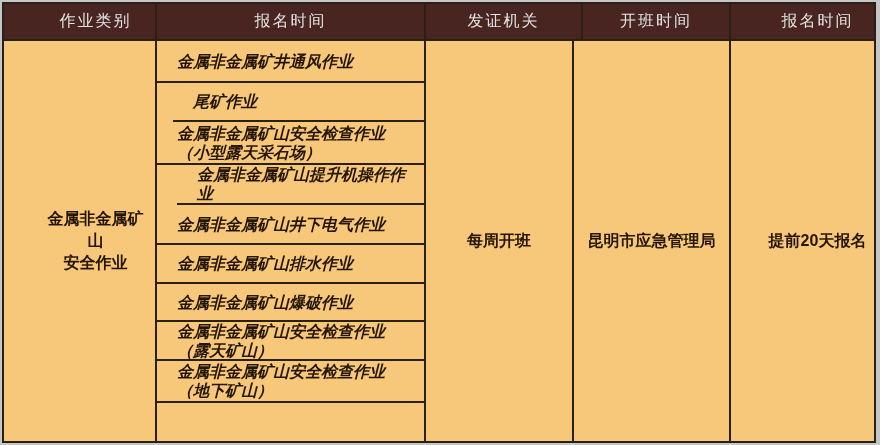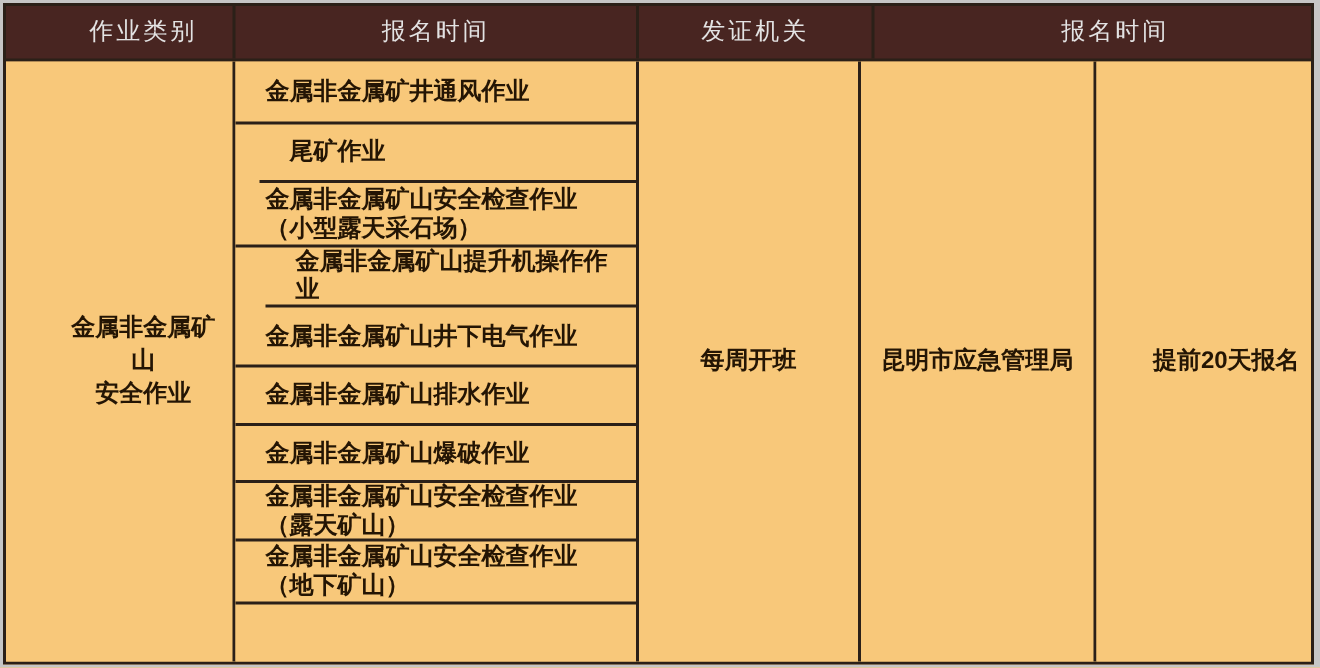--- a/index.html
+++ b/index.html
@@ -62,20 +62,21 @@
     padding:0 4px;
   }
   .item-cell{
     display:flex;align-items:center;
     padding-left:20px;padding-right:6px;
     font-size:16px;font-weight:bold;
     color:var(--body-text);
     white-space:pre-line;
     line-height:19px;
     border-bottom:2px solid var(--border);
+    font-style:italic;
   }
   .item-cell:nth-child(1){height:42px;flex:0 0 42px;}
   .item-cell:nth-child(2){height:39px;flex:0 0 39px;margin-left:16px;}
   .item-cell:nth-child(3){height:43px;flex:0 0 43px;}
   .item-cell:nth-child(4){height:40px;flex:0 0 40px;margin-left:20px;}
   .item-cell:nth-child(5){height:40px;flex:0 0 40px;}
   .item-cell:nth-child(6){height:39px;flex:0 0 39px;text-align:center;}
   .item-cell:nth-child(7){height:38px;flex:0 0 38px;}
   .item-cell:nth-child(8){height:39px;flex:0 0 39px;}
   .item-cell:nth-child(9){height:42px;flex:0 0 42px;}
@@ -83,20 +84,21 @@
 </style>
 </head>
 <body>
 
 <div class="course-table">
 
   <div class="header-row">
     <div class="hcell c1">作业类别</div>
     <div class="hcell c2">报名时间</div>
     <div class="hcell c3">发证机关</div>
+    <div class="hcell c4">开班时间</div>
     <div class="hcell c5">报名时间</div>
   </div>
 
   <div class="body-row">
 
     <div class="bcol c1">
       <div class="merged-cell">金属非金属矿山
 安全作业</div>
     </div>
 

